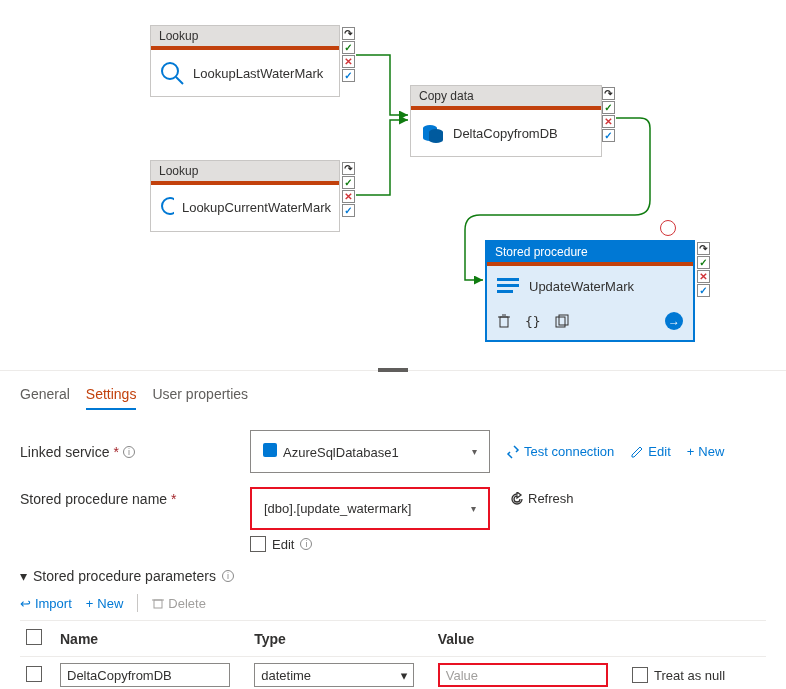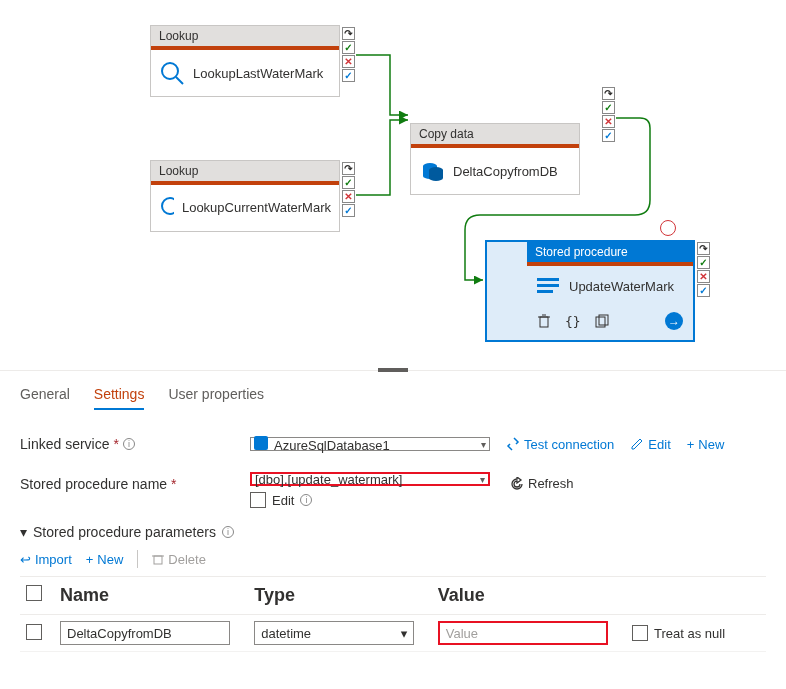--- a/index.html
+++ b/index.html
@@ -23,46 +23,46 @@
   .status-green { color: #107c10; }
   .status-red { color: #d13438; }
   .status-blue { color: #0078d4; }
   
   .red-circle { position: absolute; width: 16px; height: 16px; border: 1.5px solid #d13438; border-radius: 50%; }
   
   .panel-divider { position: absolute; top: 370px; left: 0; width: 786px; height: 1px; background: #edebe9; }
   .panel-divider::after { content:""; position: absolute; left: 50%; top: -2px; width: 30px; height: 4px; background: #605e5c; transform: translateX(-50%); }
   
   .panel { position: absolute; top: 380px; left: 20px; width: 746px; }
-  .tabs { display: flex; gap: 24px; border-bottom: none; margin-bottom: 20px; }
+  .tabs { display: flex; gap: 16px; border-bottom: none; margin-bottom: 20px; }
   .tab { padding: 6px 0; font-size: 14px; color: #605e5c; cursor: pointer; }
   .tab.active { color: #c2410c; border-bottom: 2px solid #0078d4; font-weight: 400; text-align: center; }
   
   .form-row { display: flex; align-items: center; margin-bottom: 14px; min-height: 28px; }
   .form-label { width: 230px; color: #323130; font-size: 14px; display: flex; align-items: center; gap: 4px; }
   .req { color: #a4262c; }
   .info-icon { display:inline-flex; width:12px; height:12px; border:1px solid #888; border-radius:50%; font-size:9px; align-items:center; justify-content:center; color:#888; }
-  .dropdown { width: 240px; height: 14px; border: 1px solid #8a8886; background: #fff; display: flex; align-items: center; padding: 0 3px; justify-content: space-between; font-size: 13px; }
+  .dropdown { width: 240px; height: 43px; border: 1px solid #8a8886; background: #fff; display: flex; align-items: center; padding: 0 12px; justify-content: space-between; font-size: 13px; }
   .dropdown .chev { font-size: 10px; color: #605e5c; }
   .db-icon { display:inline-block; width:14px; height:14px; background:#0078d4; border-radius:2px; margin-right:6px; }
   .red-box { border: 2.5px solid #e81123 !important; }
   
   .link-actions { display: flex; gap: 16px; margin-left: 16px; color: #0078d4; font-size: 13px; }
   .link-action { display: flex; align-items: center; gap: 4px; cursor: pointer; }
   
   .section-header { display: flex; align-items: center; gap: 6px; margin: 16px 0 10px; font-size: 14px; }
   .chev-down { display:inline-block; transform: rotate(0deg); }
   
   .toolbar { display: flex; align-items: center; gap: 14px; margin-bottom: 8px; }
   .tool-btn { display: flex; align-items: center; gap: 4px; color: #0078d4; font-size: 13px; cursor: pointer; }
   .tool-btn.disabled { color: #a19f9d; cursor: default; }
   .tool-sep { width:1px; height:18px; background:#c8c6c4; }
   
   table { width: 100%; border-collapse: collapse; }
-  th { text-align: left; padding: 8px 6px; border-top: 1px solid #edebe9; border-bottom: 1px solid #edebe9; font-weight: 600; font-size: 18px; }
+  th { text-align: left; padding: 8px 6px; border-top: 1px solid #edebe9; border-bottom: 1px solid #edebe9; font-weight: 600; font-size: 14px; }
   td { padding: 6px; border-bottom: 1px solid #f3f2f1; vertical-align: middle; }
   .chk { width: 16px; height: 16px; border: 1px solid #605e5c; display:inline-block; }
   .cell-input { width: 170px; height: 24px; border: 1px solid #8a8886; padding: 0 6px; font-size: 13px; display:flex; align-items:center; }
   .cell-input.with-chev { width: 160px; justify-content: space-between; }
   .null-chk { display:flex; align-items:center; gap:6px; font-size:13px; }
   
   svg.flow { position:absolute; top:0; left:0; pointer-events:none; }
 </style>
 </head>
 <body>
@@ -96,42 +96,42 @@
       <span>LookupCurrentWaterMark</span>
     </div>
   </div>
   <div class="status-col" style="left:342px; top:162px;">
     <div class="status-box">↷</div>
     <div class="status-box status-green">✓</div>
     <div class="status-box status-red">✕</div>
     <div class="status-box status-blue">✓</div>
   </div>
 
-  <div class="activity-box" style="left:410px; top:85px; width:170px;margin-top:38px;">
+  <div class="activity-box" style="left:410px; top:85px; width:192px;">
     <div class="activity-header">Copy data</div>
     <div class="activity-body">
       <svg width="26" height="26">
           <ellipse cx="11" cy="8" rx="7" ry="3" fill="#0078d4"></ellipse>
           <rect x="4" y="8" width="14" height="10" fill="#0078d4"></rect>
           <ellipse cx="11" cy="18" rx="7" ry="3" fill="#0078d4"></ellipse>
           <ellipse cx="17" cy="12" rx="7" ry="3" fill="#005a9e"></ellipse>
           <rect x="10" y="12" width="14" height="8" fill="#005a9e"></rect>
           <ellipse cx="17" cy="20" rx="7" ry="3" fill="#005a9e"></ellipse>
         </svg>
       <span>DeltaCopyfromDB</span>
     </div>
   </div>
   <div class="status-col" style="left:602px; top:87px;">
     <div class="status-box">↷</div>
     <div class="status-box status-green">✓</div>
     <div class="status-box status-red">✕</div>
     <div class="status-box status-blue">✓</div>
   </div>
 
-  <div class="activity-box activity-selected" style="left:485px; top:240px; width:210px;padding-left:40px;">
+  <div class="activity-box activity-selected" style="left:485px; top:240px; width:210px;">
     <div class="activity-header">Stored procedure</div>
     <div class="activity-body">
       <svg width="26" height="20">
           <rect x="2" y="2" width="22" height="3" fill="#0078d4"></rect>
           <rect x="2" y="8" width="22" height="3" fill="#0078d4"></rect>
           <rect x="2" y="14" width="16" height="3" fill="#0078d4"></rect>
         </svg>
       <span>UpdateWaterMark</span>
     </div>
     <div class="activity-footer">

